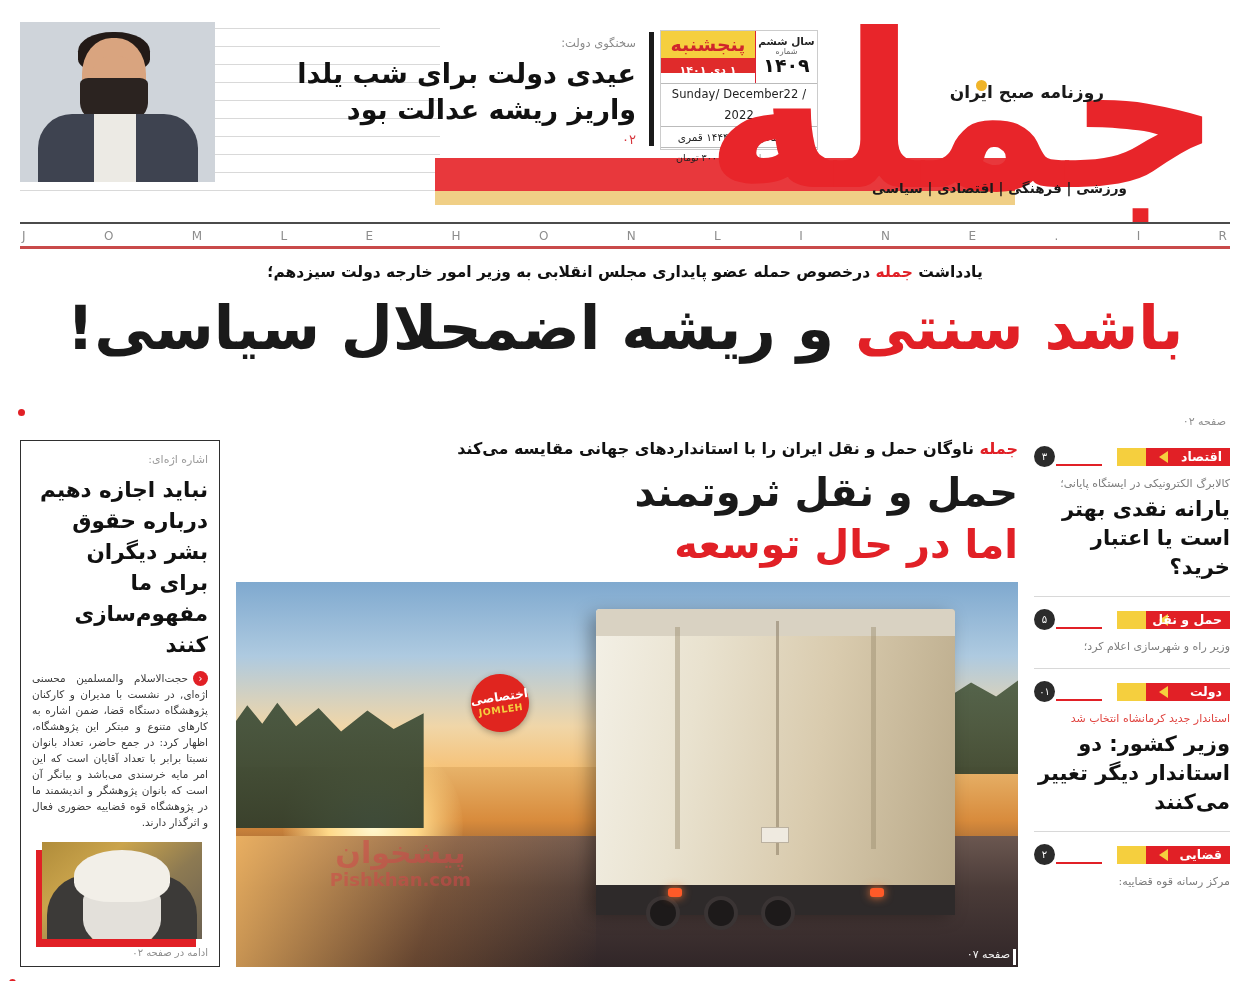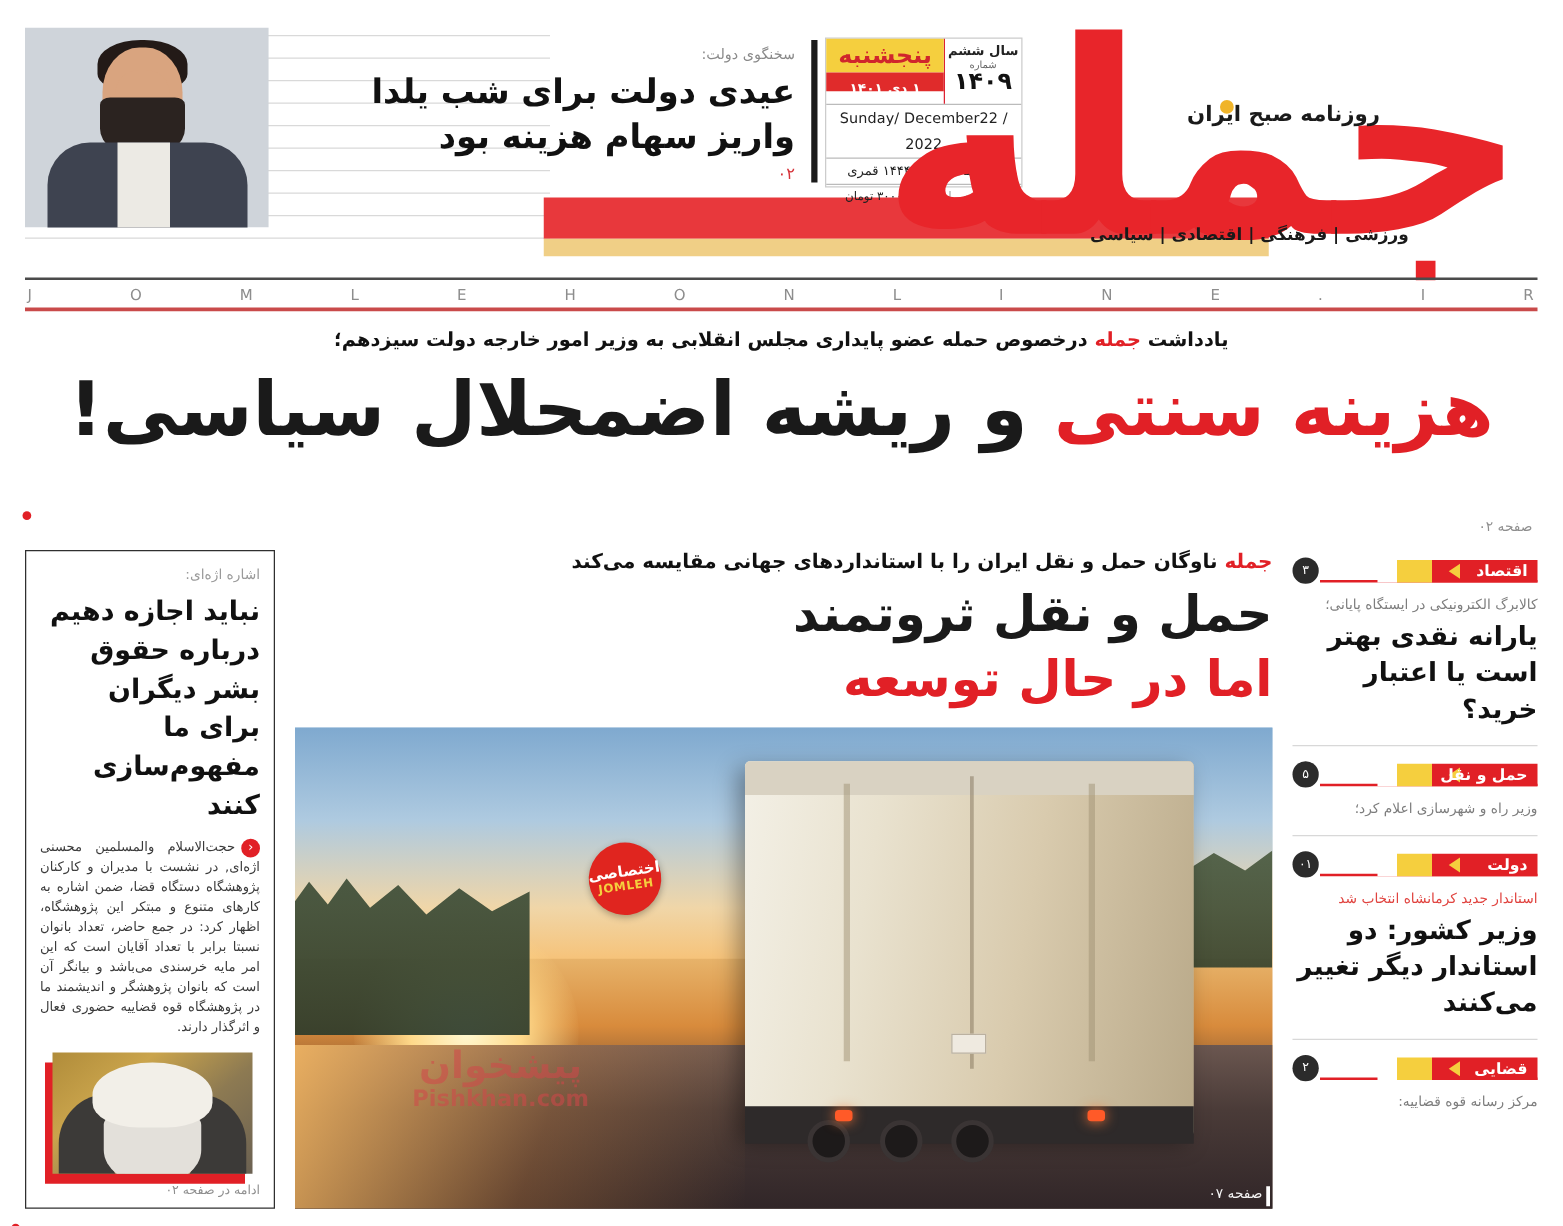--- a/index.html
+++ b/index.html
@@ -264,21 +264,21 @@
       <div class="sp-body"></div>
       <div class="sp-shirt"></div>
     </div>
 
     <div class="bar-red"></div>
     <div class="bar-gold"></div>
 
     <div class="lead">
       <div class="kicker">سخنگوی دولت:</div>
       <div class="hl">عیدی دولت برای شب یلدا</div>
-      <div class="hl">واریز سهام هزینه بود</div>
+      <div class="hl">واریز ریشه عدالت بود</div>
       <div class="pgnum">۰۲</div>
     </div>
 
     <div class="vbar"></div>
 
     <div class="datebox">
       <div class="datebox-top">
         <div class="db-year">
           <div class="y1">سال ششم</div>
           <div class="y2">شماره</div>
@@ -326,21 +326,21 @@
       <span>I</span>
       <span>R</span>
     </div>
   <div class="dstrip-bot"></div>
 
   <div class="banner">
     <div class="bkick">
       <span>یادداشت </span><b>جمله</b><span> درخصوص حمله عضو پایداری مجلس انقلابی به وزیر امور خارجه دولت سیزدهم؛</span>
     </div>
     <div class="bhead">
-      <em>هزینه سنتی</em><span> و ریشه اضمحلال سیاسی!</span>
+      <em>باشد سنتی</em><span> و ریشه اضمحلال سیاسی!</span>
     </div>
     <div class="bpage">صفحه ۰۲</div>
     <div class="bdot"></div>
   </div>
 
   <div class="main">
 
     <div class="col-left" id="briefs-col">
         <div class="brief">
           <div class="brief-head">

